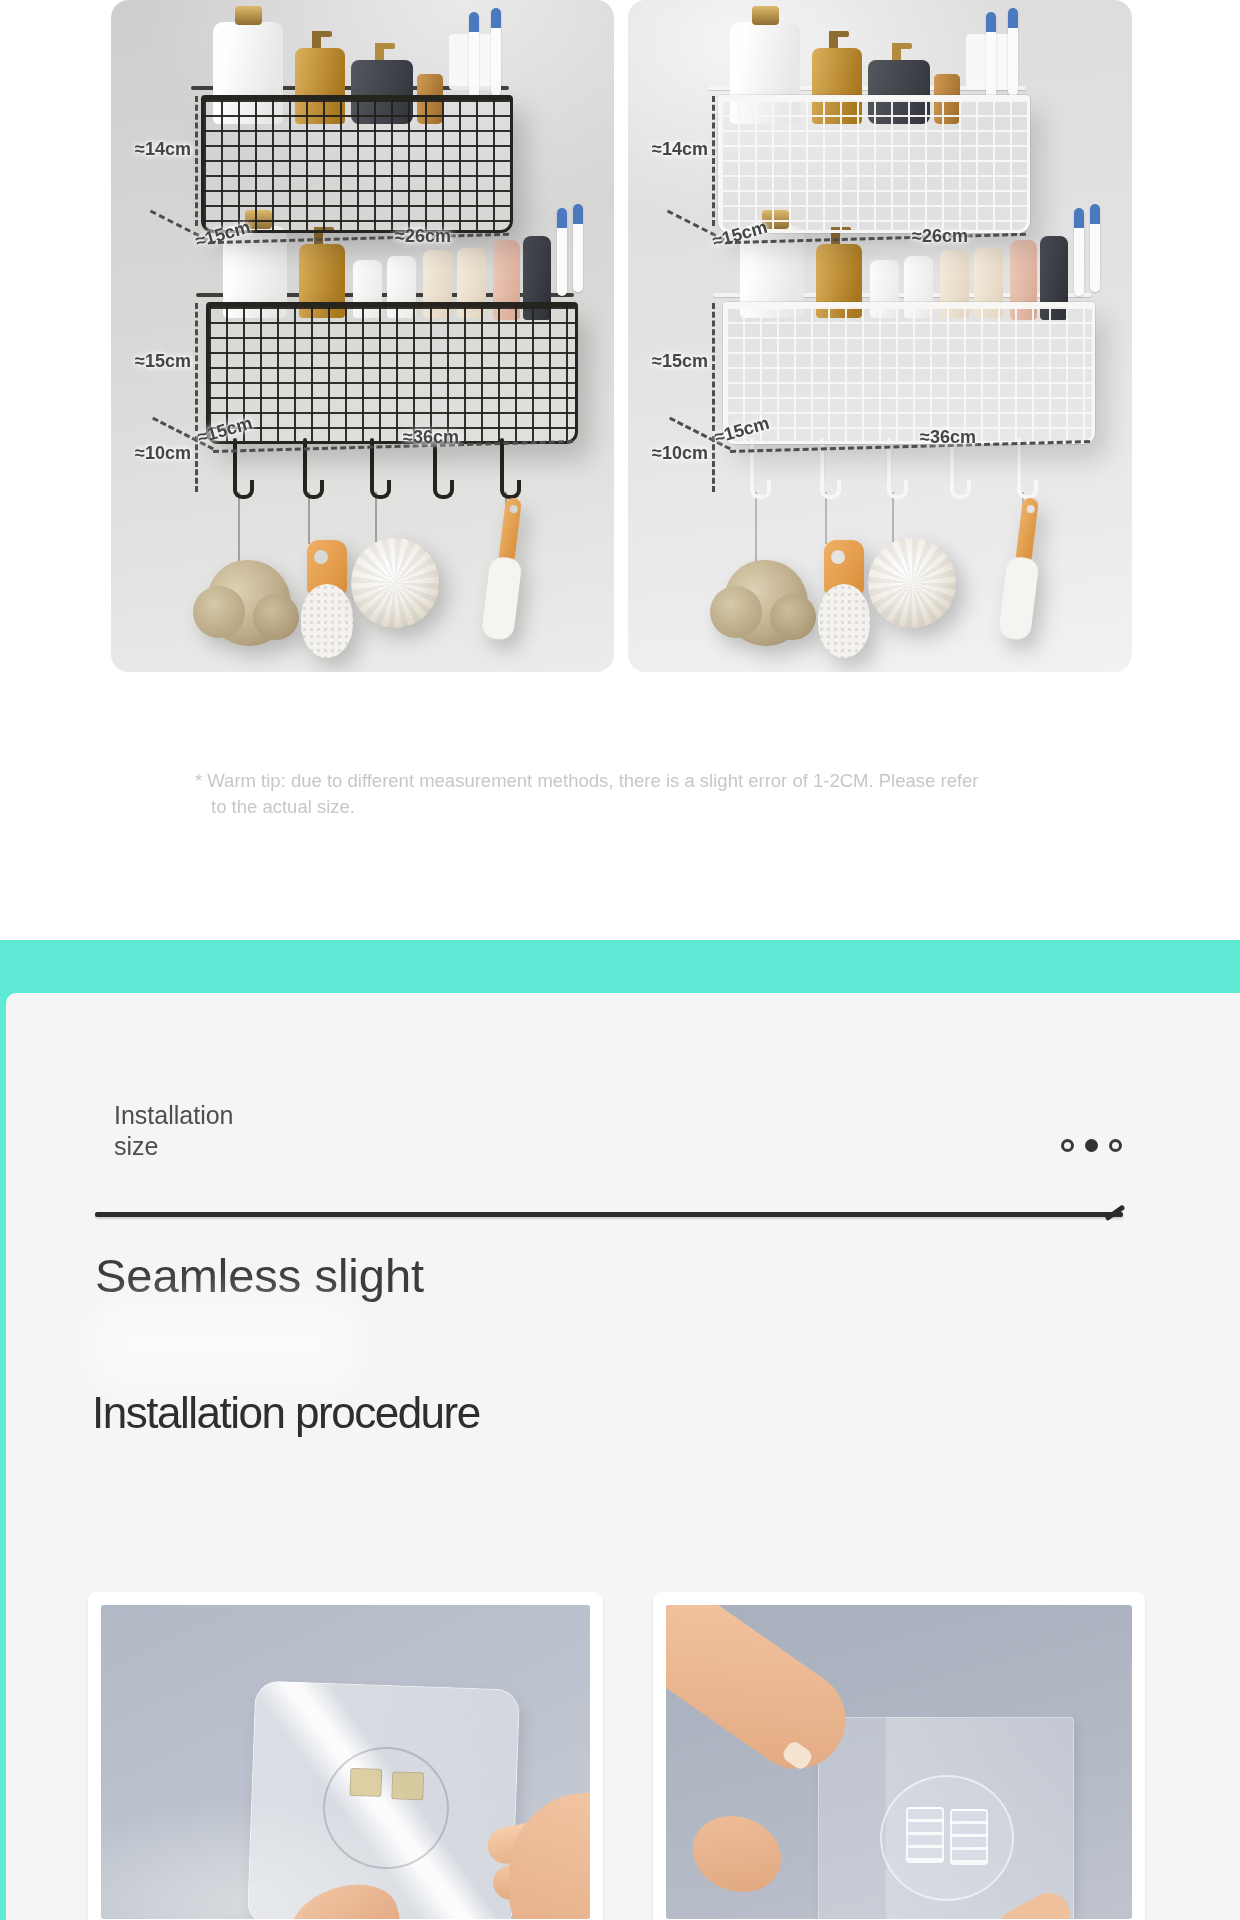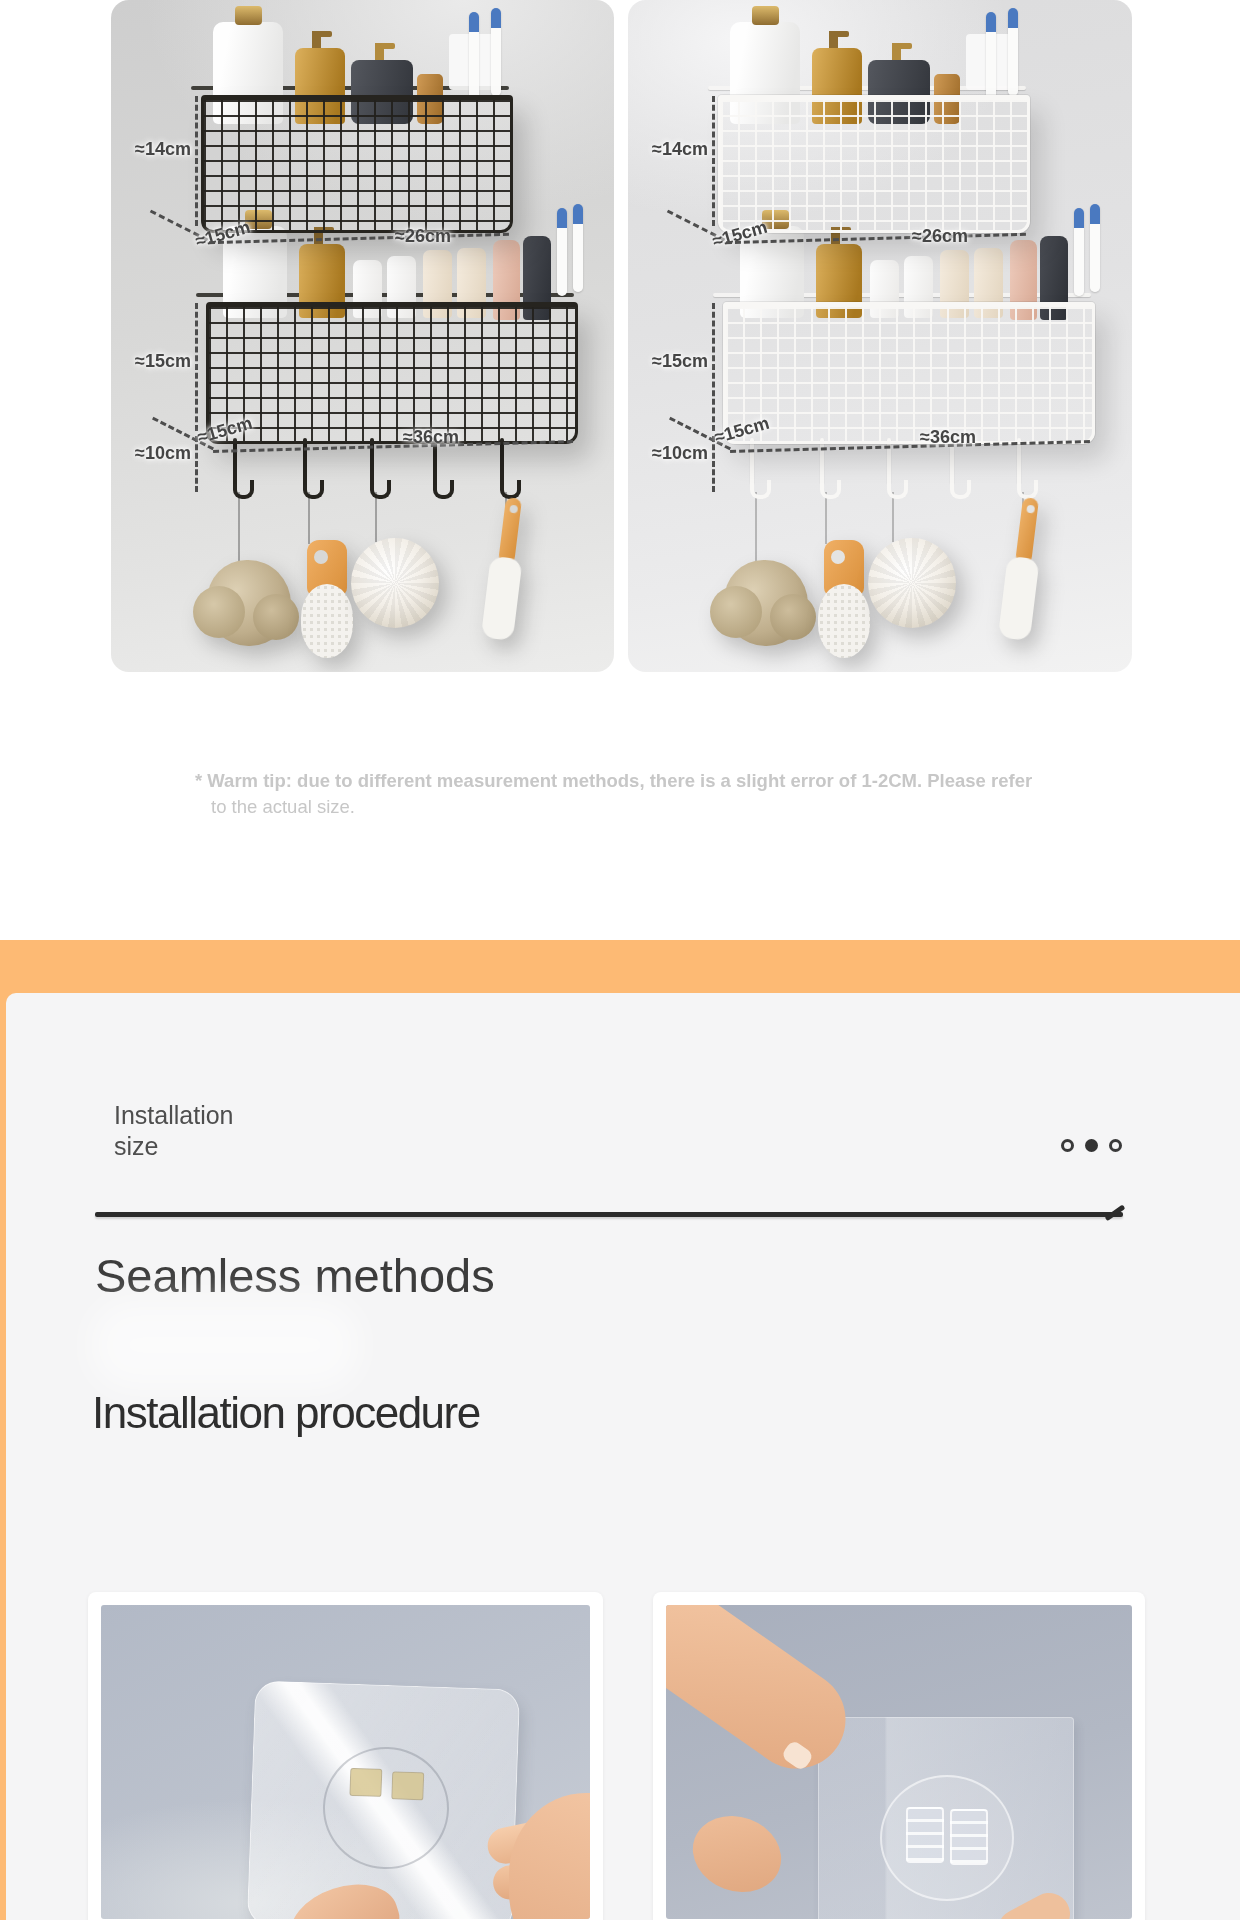--- a/index.html
+++ b/index.html
@@ -103,21 +103,21 @@
   .v10{left:84px;top:436px;height:56px;}   .l10{left:14px;top:443px;width:66px;text-align:right;}
   .d15b{left:38px;top:432px;width:68px;transform:rotate(27deg);}
   .l15b{left:86px;top:420px;transform:rotate(-16deg);}
   .h36{left:102px;top:445px;width:360px;transform:rotate(-1.6deg);}
   .l36{left:292px;top:427px;}
 
   
   .warm-tip{position:absolute;left:195px;top:768px;width:860px;font-size:18.5px;line-height:26px;color:#c7c7c7;}
 
   
-  .section{position:absolute;left:0;top:940px;width:1240px;height:980px;background:#fdba74;}
+  .section{position:absolute;left:0;top:940px;width:1240px;height:980px;background:#5eead4;}
   .panel{position:absolute;left:6px;top:53px;right:-10px;bottom:0;background:#f5f5f6;border-top-left-radius:10px;}
   .kicker{position:absolute;left:114px;top:160px;font-size:25px;line-height:31px;color:#4e4e4e;}
   .dots{position:absolute;left:1061px;top:199px;display:flex;gap:11px;align-items:center;}
   .dot{width:13px;height:13px;border-radius:50%;box-sizing:border-box;}
   .dot-ring{border:3.5px solid #3a3a3a;background:transparent;}
   .dot-fill{background:#333333;}
   .arrowline{position:absolute;left:95px;top:272px;width:1028px;height:5px;background:#2b2b2b;border-radius:2px;
     box-shadow:0 2px 2px rgba(0,0,0,.15);}
   .arrowline::after{content:'';position:absolute;right:-1px;top:-8px;width:22px;height:5px;background:#2b2b2b;
     border-radius:2px;transform:rotate(-35deg);transform-origin:right center;}
@@ -314,41 +314,41 @@
     <div class="dim l15m">≈15cm</div>
     <div class="dl dl-v v10"></div>
     <div class="dim l10">≈10cm</div>
     <div class="dl dl-h d15b"></div>
     <div class="dim l15b">≈15cm</div>
     <div class="dl dl-h h36"></div>
     <div class="dim l36">≈36cm</div>
   </figure>
 
   <p class="warm-tip" style="margin:0;">
-    <span style="display:block;font-weight:bold;">* Warm tip: due to different measurement methods, there is a slight error of 1-2CM. Please refer</span>
+    <span style="display:block;">* Warm tip: due to different measurement methods, there is a slight error of 1-2CM. Please refer</span>
     <span style="display:block;margin-left:16px;">to the actual size.</span>
   </p>
 
   <section class="section">
     <div class="panel"></div>
 
     <div class="kicker">
       <span style="display:block;">Installation</span>
       <span style="display:block;">size</span>
     </div>
 
     <div class="dots">
       <span class="dot dot-ring"></span>
       <span class="dot dot-fill"></span>
       <span class="dot dot-ring"></span>
     </div>
 
     <div class="arrowline"></div>
 
-    <h2 class="subtitle" style="margin:0;font-weight:400;">Seamless methods</h2>
+    <h2 class="subtitle" style="margin:0;font-weight:400;">Seamless slight</h2>
 
     <div class="ghost"></div>
 
     <h1 class="title" style="margin:0;font-weight:400;">Installation procedure</h1>
 
     <figure class="card" id="card1" style="margin:0;">
       <div class="card-photo">
         <div class="sticker1">
           <span class="sticker1-circle">
             <span class="clipA"></span>

